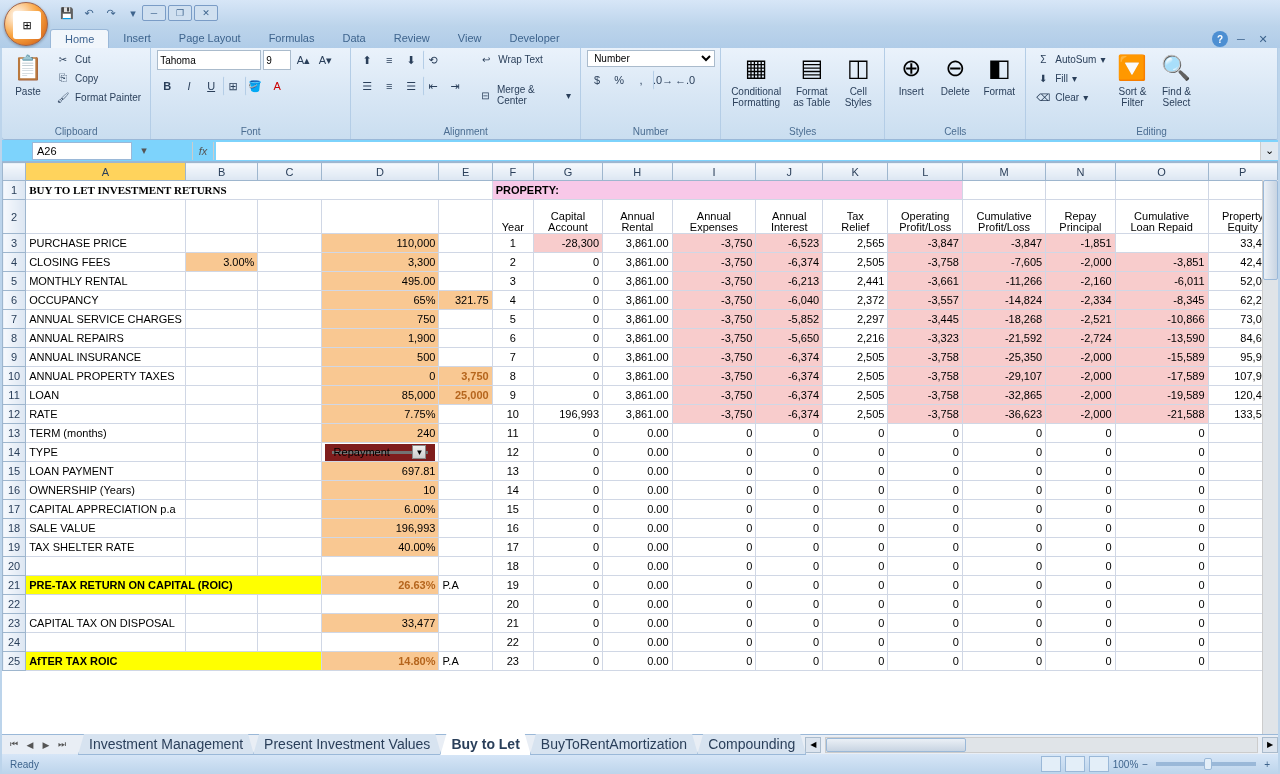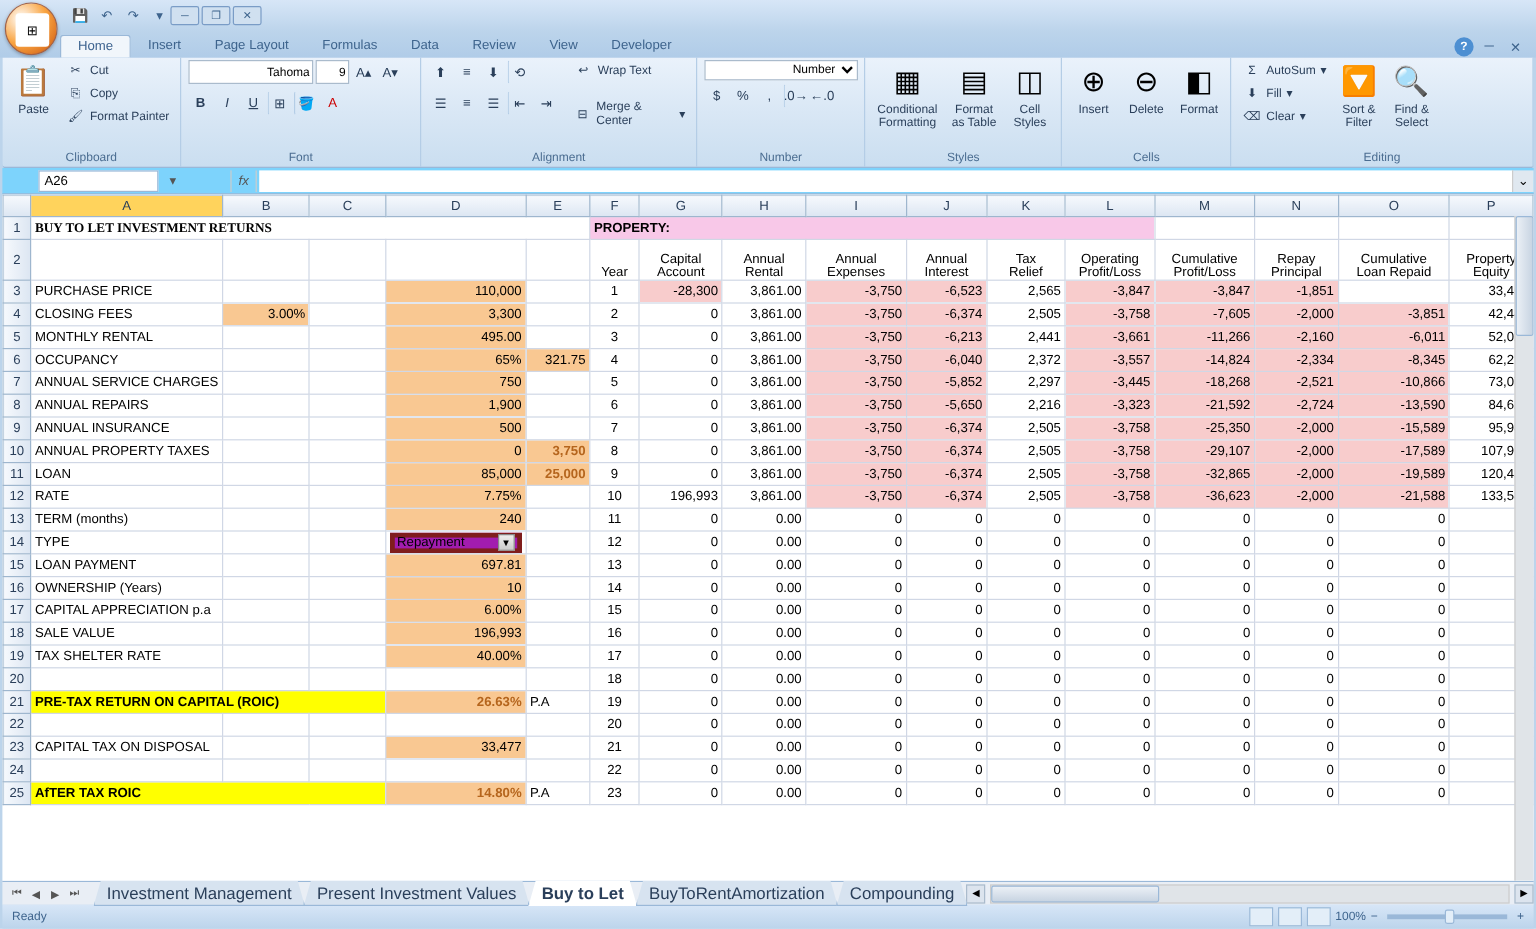--- a/index.html
+++ b/index.html
@@ -30,21 +30,21 @@
 
 .big-btn { display: flex; flex-direction: column; align-items: center; gap: 2px; padding: 2px 4px; cursor: pointer; border-radius: 3px; }
 .big-btn .icon { width: 32px; height: 32px; display: flex; align-items: center; justify-content: center; font-size: 24px; }
 .big-btn .label { font-size: 10px; color: #2a3f5a; text-align: center; line-height: 11px; }
 
 .small-btns { display: flex; flex-direction: column; gap: 1px; }
 .small-btn { display: flex; align-items: center; gap: 4px; padding: 1px 3px; cursor: pointer; font-size: 10px; color: #2a3f5a; border-radius: 2px; }
 .small-btn .icon { width: 16px; height: 16px; display: flex; align-items: center; justify-content: center; }
 
 .font-row { display: flex; gap: 2px; margin-bottom: 3px; }
-.font-select { border: 1px solid #abc; background: #fff; font-size: 10px; padding: 1px 2px; text-align: right; }
+.font-select { border: 1px solid #abc; background: #fff; font-size: 10px; padding: 1px 2px; }
 .icon-btn { width: 20px; height: 20px; border: 1px solid transparent; display: flex; align-items: center; justify-content: center; cursor: pointer; font-size: 11px; color: #2a3f5a; border-radius: 2px; }
 .icon-btn.sep { border-left: 1px solid #b4cde6; }
 
 
 .formula-bar { height: 22px; background: #7dd3fc; display: flex; align-items: center; border-bottom: 1px solid #9ab8d8; margin: 0 2px; }
 .name-box { width: 100px; height: 18px; border: 1px solid #9ab8d8; background: #fff; margin: 0 4px 0 30px; font-size: 11px; padding: 0 4px; display: flex; align-items: center; }
 .name-box-dd { width: 16px; text-align: center; cursor: pointer; color: #555; }
 .fx-btn { width: 22px; height: 18px; display: flex; align-items: center; justify-content: center; font-style: italic; cursor: pointer; color: #555; border-left: 1px solid #ccc; border-right: 1px solid #ccc; margin-left: 40px; }
 .formula-input { flex: 1; height: 18px; border: none; background: #fff; margin-left: 2px; padding: 0 4px; font-size: 11px; }
 .formula-expand { width: 18px; height: 18px; background: #e0e8f0; border-left: 1px solid #ccc; display: flex; align-items: center; justify-content: center; cursor: pointer; }
@@ -83,21 +83,21 @@
 
 .statusbar { height: 20px; background: linear-gradient(#d7e6f7, #bcd4eb); display: flex; align-items: center; padding: 0 8px; font-size: 10px; color: #3e648d; margin: 0 2px; }
 .statusbar .right { margin-left: auto; display: flex; gap: 4px; align-items: center; }
 .view-btn { width: 20px; height: 16px; border: 1px solid #9ab8d8; background: #e3eef8; cursor: pointer; }
 .zoom-slider { width: 100px; height: 4px; background: #9ab8d8; position: relative; margin: 0 4px; }
 .zoom-thumb { position: absolute; left: 48px; top: -4px; width: 8px; height: 12px; background: #e3eef8; border: 1px solid #9ab8d8; border-radius: 2px; }
 
 .vscroll { position: absolute; right: 0; top: 18px; width: 16px; bottom: 0; background: #e0e4e8; border-left: 1px solid #ccc; }
 .vscroll-thumb { position: absolute; top: 0; width: 100%; height: 100px; background: linear-gradient(90deg, #ebf0f6, #c8d4e2); border: 1px solid #9ab8d8; border-radius: 2px; }
 
-.dropdown-cell { display: flex; align-items: center; justify-content: space-between; border: 4px solid #7f1d1d; background: #a21caf; padding: 0 2px; height: 17px; gap: 13px; }
+.dropdown-cell { display: flex; align-items: center; justify-content: space-between; border: 7px solid #7f1d1d; background: #737373; padding: 0 2px; height: 17px; gap: 13px; }
 .dropdown-cell .dd { width: 14px; height: 14px; background: linear-gradient(#eee,#ccc); border: 1px solid #888; display: flex; align-items: center; justify-content: center; font-size: 8px; }
 .orange-bold { color: #b5651d; font-weight: bold; font-size: 13px; }
 </style>
 </head>
 <body>
 
 <div class="orb">
     <div class="orb-inner">⊞</div>
   </div>
 <div class="titlebar">

